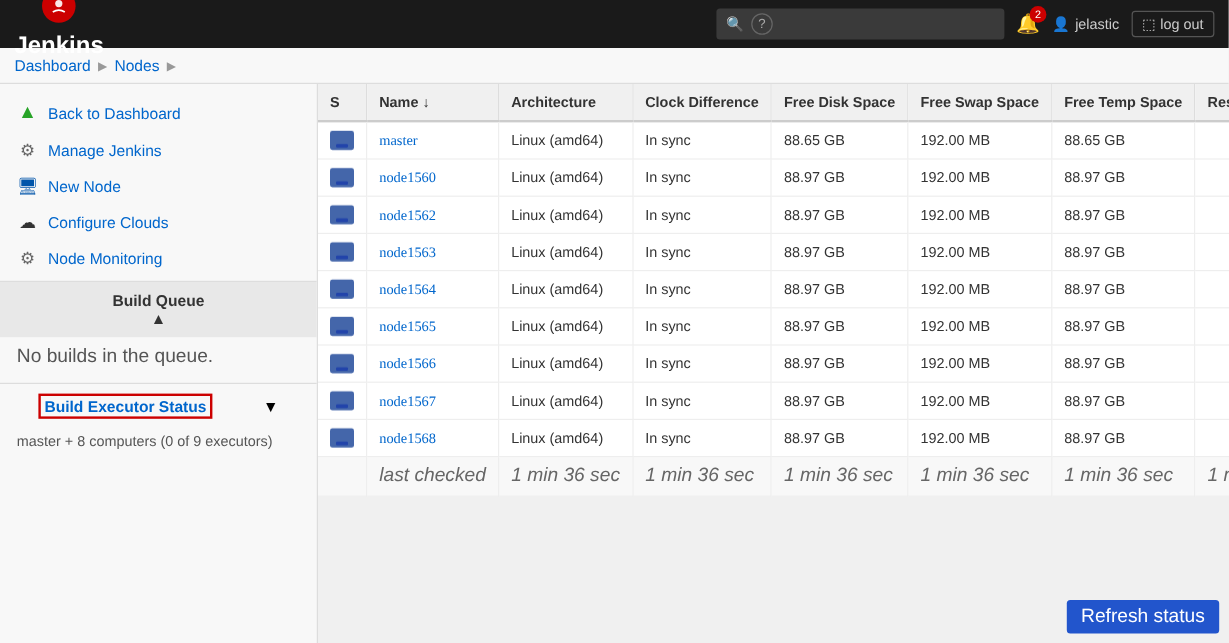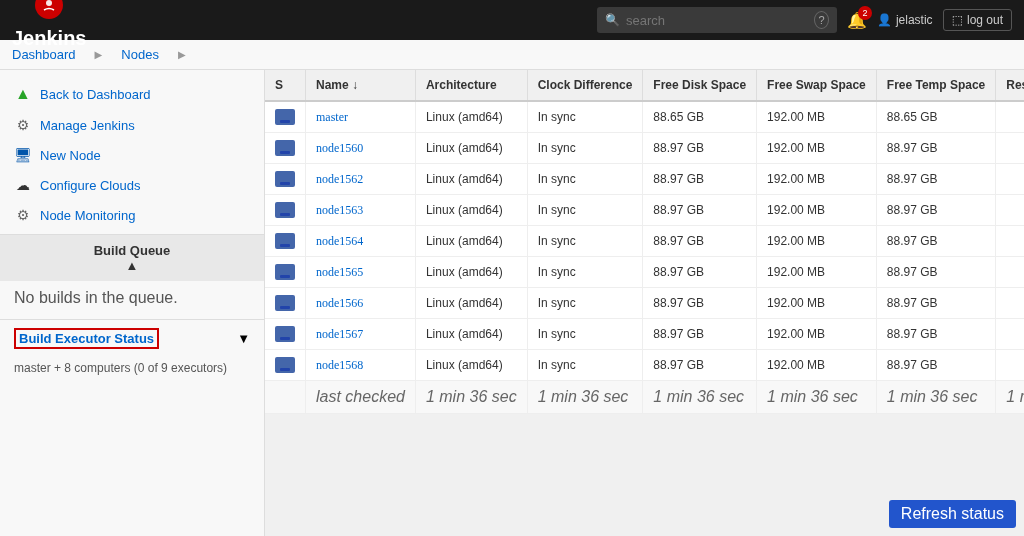--- a/index.html
+++ b/index.html
@@ -88,21 +88,21 @@
       border-radius: 3px;
     }
 
     
     .breadcrumb {
       background: #f8f8f8;
       border-bottom: 1px solid #ddd;
       padding: 6px 12px;
       display: flex;
       align-items: center;
-      gap: 19px;
+      gap: 6px;
       font-size: 13px;
       height: 30px;
     }
     .breadcrumb a { color: #0066cc; text-decoration: none; }
     .breadcrumb .sep { color: #999; font-size: 10px; }
 
     
     .main-layout {
       display: flex;
       height: calc(536px - 70px);
@@ -157,21 +157,21 @@
 
     
     .build-executor {
       border-top: 1px solid #ddd;
       margin-top: 4px;
     }
     .build-executor-header {
       display: flex;
       align-items: center;
       justify-content: space-between;
-      padding: 8px 14px;
+      padding: 8px 32px;
       cursor: pointer;
       font-size: 13px;
     }
     .build-executor-link {
       color: #0066cc;
       text-decoration: none;
       font-weight: bold;
       border: 2px solid #cc0000;
       padding: 1px 3px;
     }
@@ -270,21 +270,20 @@
         <circle cx="9" cy="9" r="8" fill="#cc0000"></circle>
         <circle cx="9" cy="7" r="3" fill="white" opacity="0.9"></circle>
         <path d="M4 14 Q9 11 14 14" stroke="white" stroke-width="1.5" fill="none"></path>
       </svg>
     </div>
     <span>Jenkins</span>
   </div>
   <div style="flex:1"></div>
   <div class="header-search">
     <span class="search-icon">🔍</span>
-    <input type="text" placeholder="search" style="">
     <span style="color:#aaa;font-size:14px;cursor:pointer;border:1px solid #666;border-radius:50%;width:18px;height:18px;display:flex;align-items:center;justify-content:center;font-size:11px;">?</span>
   </div>
   <div class="header-bell">
     <span>🔔</span>
     <span class="bell-badge">2</span>
   </div>
   <div class="header-user">
     <span>👤</span>
     <span>jelastic</span>
   </div>

